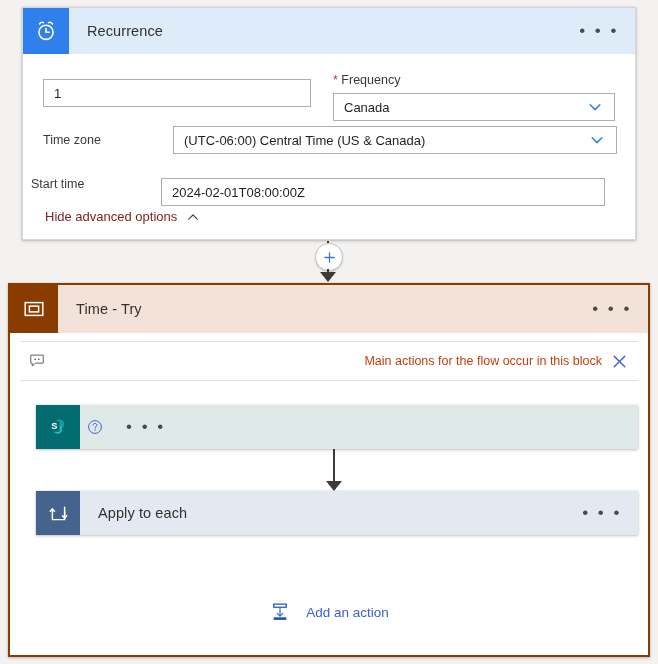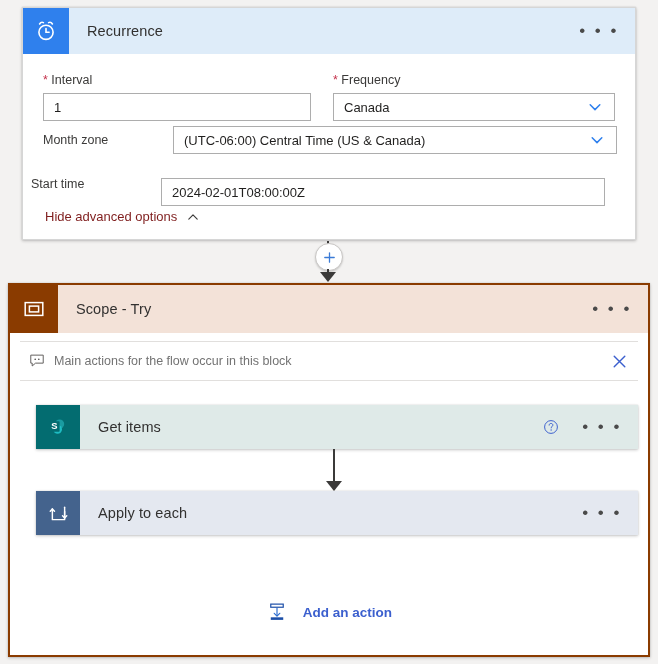--- a/index.html
+++ b/index.html
@@ -149,21 +149,21 @@
     display: flex;
     align-items: center;
     height: 38px;
     border-top: 1px solid #e1dfdd;
     border-bottom: 1px solid #e1dfdd;
     margin: 8px 10px 0 10px;
     padding: 0 2px;
     background: #ffffff;
   }
   .comment-icon { flex: 0 0 auto; width: 30px; display: flex; align-items: center; justify-content: center; }
-  .comment-text { flex: 1 1 auto; font-size: 12.5px; color: #737373; padding-left: 2px; }
+  .comment-text { flex: 1 1 auto; font-size: 12.5px; color: #c2410c; padding-left: 2px; text-align: right; }
   .comment-close { flex: 0 0 auto; width: 34px; display: flex; align-items: center; justify-content: center; cursor: pointer; }
 
   
   .inner-card {
     position: absolute;
     box-sizing: border-box;
     height: 44px;
   }
   #get-items-card { left: 26px; top: 120px; width: 602px; background: #dfeae8; }
   #get-items-icon { background: #036c70; width: 44px; height: 44px; flex-basis: 44px; }
@@ -174,21 +174,20 @@
 
   .add-action {
     position: absolute;
     left: 0; right: 0;
     top: 316px;
     display: flex;
     align-items: center;
     justify-content: center;
     gap: 15px;
     cursor: pointer;
-    font-weight: bold;
   }
   .add-action .label { color: #3b5fce; font-size: 13.5px; }
 </style>
 </head>
 <body>
 
 <div id="canvas">
 
   <div class="card card-shadow" id="recurrence-card">
 
@@ -201,40 +200,39 @@
           <path d="M18.4 5.0 C17.4 3.4 15.7 3.0 14.6 3.6" stroke-linecap="round"></path>
         </svg>
       </div>
       <div class="head-title">Recurrence</div>
       <div class="ellipsis">• • •</div>
     </div>
 
     <div class="body">
 
       <div style="position:absolute; left:20px; top:19px;">
-        <div class="field-label"><span class="req-star">*</span> <span>Interval</span></div>
         <div class="textbox" style="width:268px; margin-top:6px;">
           <span class="val">1</span>
         </div>
       </div>
 
       <div style="position:absolute; left:310px; top:19px;">
         <div class="field-label"><span class="req-star">*</span> <span>Frequency</span></div>
         <div class="textbox" style="width:282px; margin-top:6px;">
           <span class="val">Canada</span>
           <span class="chev">
             <svg width="16" height="16" viewBox="0 0 16 16" fill="none" stroke="#2f80ed" stroke-width="1.5" stroke-linecap="round" stroke-linejoin="round">
                 <path d="M3.2 5.8 L8 10.6 L12.8 5.8"></path>
               </svg>
           </span>
         </div>
       </div>
 
       <div style="position:absolute; left:20px; top:72px; width:574px; display:flex; align-items:center;">
-        <div class="field-label" style="width:130px;">Month zone</div>
+        <div class="field-label" style="width:130px;">Time zone</div>
         <div class="textbox" style="flex:1 1 auto;">
           <span class="val">(UTC-06:00) Central Time (US &amp; Canada)</span>
           <span class="chev">
             <svg width="16" height="16" viewBox="0 0 16 16" fill="none" stroke="#2f80ed" stroke-width="1.5" stroke-linecap="round" stroke-linejoin="round">
                 <path d="M3.2 5.8 L8 10.6 L12.8 5.8"></path>
               </svg>
           </span>
         </div>
       </div>
 
@@ -270,21 +268,21 @@
 
   <div class="card card-shadow" id="scope-card">
 
     <div class="card-head" id="scope-head">
       <div class="head-icon" id="scope-icon-box">
         <svg width="24" height="24" viewBox="0 0 24 24" fill="none" stroke="#ffffff" stroke-width="1.5">
           <rect x="3.2" y="5.6" width="17.6" height="12.8"></rect>
           <rect x="7.4" y="9.1" width="9.2" height="5.8"></rect>
         </svg>
       </div>
-      <div class="head-title">Scope - Try</div>
+      <div class="head-title">Time - Try</div>
       <div class="ellipsis">• • •</div>
     </div>
 
     <div class="comment-row">
       <div class="comment-icon">
         <svg width="16" height="16" viewBox="0 0 18 18" fill="none" stroke="#605e5c" stroke-width="1.1">
           <path d="M2 2.4 H16 V11.4 H7.4 L3.6 14.6 V11.4 H2 Z"></path>
           <circle cx="7" cy="7" r="0.95" fill="#605e5c" stroke="none"></circle>
           <circle cx="11" cy="7" r="0.95" fill="#605e5c" stroke="none"></circle>
         </svg>
@@ -300,21 +298,20 @@
     <div class="inner-card card-shadow" id="get-items-card">
       <div class="card-head">
         <div class="head-icon" id="get-items-icon">
           <svg width="26" height="26" viewBox="0 0 26 26">
             <circle cx="14.6" cy="10.0" r="4.6" fill="#1a9ba1"></circle>
             <circle cx="12.6" cy="15.3" r="4.4" fill="#21c3c9" opacity="0.92"></circle>
             <rect x="4.0" y="7.2" width="10.6" height="10.6" rx="0.8" fill="#036c70"></rect>
             <text x="9.3" y="15.3" font-family="Liberation Sans, sans-serif" font-size="9.4" font-weight="bold" fill="#ffffff" text-anchor="middle">S</text>
           </svg>
         </div>
-        <div class="head-title">Get items</div>
         <div class="help-icon">
           <svg width="16" height="16" viewBox="0 0 18 18" fill="none" stroke="#3b5fce" stroke-width="1.1">
             <circle cx="9" cy="9" r="7.2"></circle>
             <path d="M6.9 6.9 C6.9 5.6 7.9 5.0 9.0 5.0 C10.2 5.0 11.1 5.7 11.1 6.8 C11.1 8.2 9.2 8.3 9.2 10.0" stroke-linecap="round"></path>
             <circle cx="9.15" cy="12.4" r="0.75" fill="#3b5fce" stroke="none"></circle>
           </svg>
         </div>
         <div class="ellipsis">• • •</div>
       </div>
     </div>

